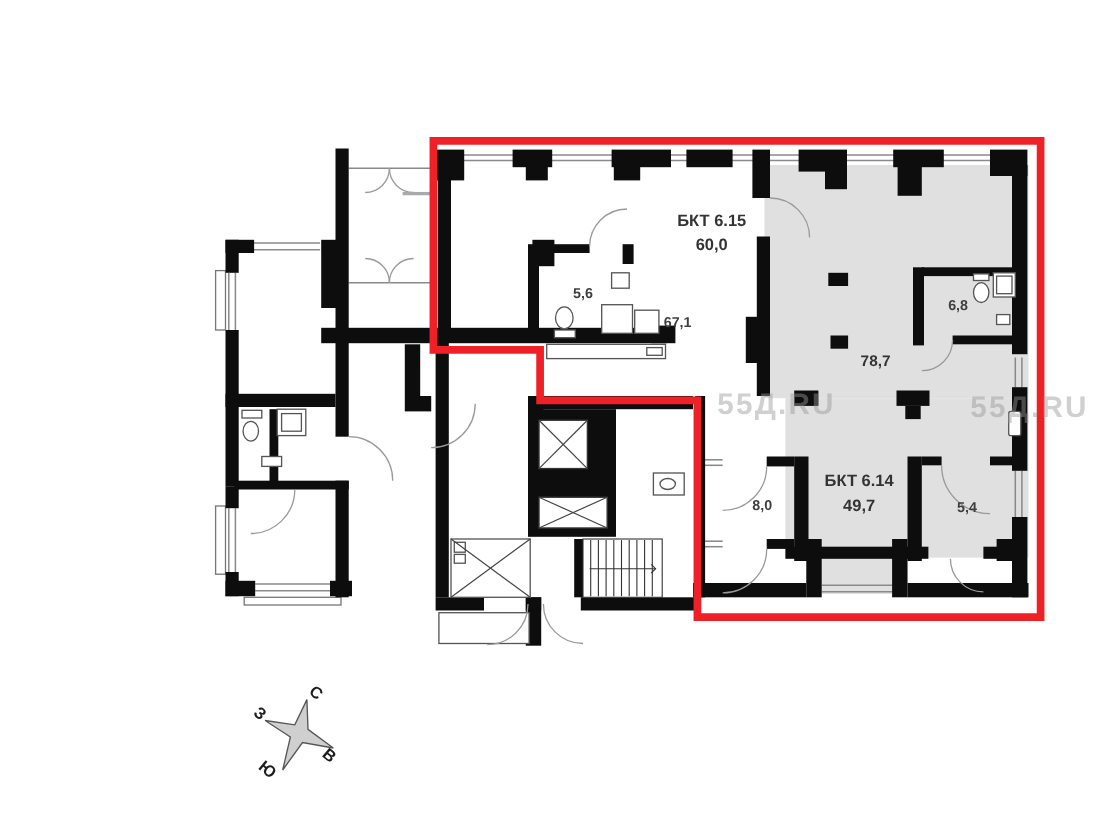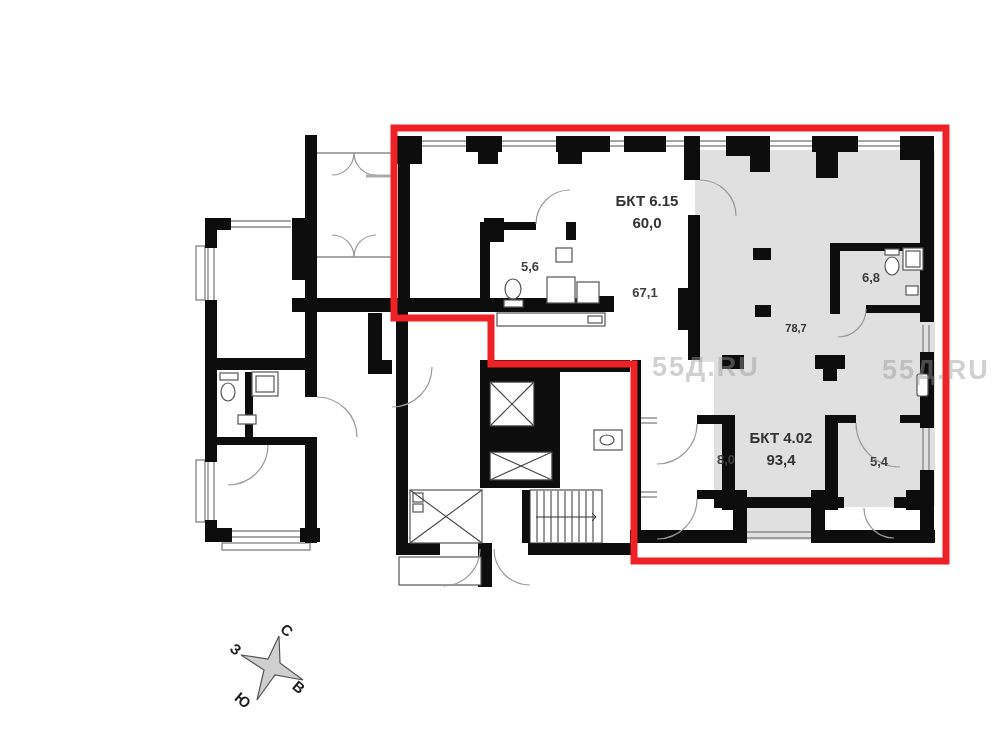--- a/index.html
+++ b/index.html
@@ -5,21 +5,21 @@
   html,body{margin:0;padding:0;background:#ffffff;}
   #stage{
     position:relative;width:1000px;height:740px;background:#ffffff;
     overflow:hidden;font-family:Liberation Sans, sans-serif;
   }
   #plan-svg{position:absolute;left:0;top:0;}
   .lbl{
     position:absolute;transform:translate(-50%,-50%);
     font-weight:bold;color:#3d3d3d;white-space:nowrap;line-height:1.1;
   }
-  .lbl.big{font-size:11px;color:#333;}
+  .lbl.big{font-size:14px;color:#333;}
   .lbl.small{font-size:13px;color:#3f3f3f;}
   .apt{
     position:absolute;transform:translate(-50%,-50%);
     text-align:center;font-weight:bold;font-size:15px;color:#333;
     line-height:1.45;
   }
   .wm{
     position:absolute;font-weight:bold;font-size:27px;letter-spacing:2px;
     color:rgba(150,150,150,0.45);white-space:nowrap;
   }
@@ -268,29 +268,29 @@
 
     <polygon points="279,636 280,663 303,680 275,675 257,700 264,670 241,655 268,659" fill="#cfcfcf" stroke="#555" stroke-width="1.2"></polygon>
   </svg>
 
   <div class="apt" style="left:647px;top:212px;">
     <div>БКТ 6.15</div>
     <div>60,0</div>
   </div>
 
   <div class="apt" style="left:781px;top:449px;">
-    <div>БКТ 4.02</div>
-    <div>93,4</div>
+    <div>БКТ 6.14</div>
+    <div>49,7</div>
   </div>
 
   <div class="lbl small" style="left:530px;top:267px;">5,6</div>
-  <div class="lbl small" style="left:645px;top:293px;">67,1</div>
+  <div class="lbl small" style="left:616px;top:293px;">67,1</div>
   <div class="lbl small" style="left:871px;top:278px;">6,8</div>
   <div class="lbl big" style="left:796px;top:328px;">78,7</div>
-  <div class="lbl small" style="left:708px;top:460px;padding-left:36px;">8,0</div>
+  <div class="lbl small" style="left:675px;top:460px;padding-left:36px;">8,0</div>
   <div class="lbl small" style="left:879px;top:462px;">5,4</div>
 
   <div class="wm" style="left:652px;top:352px;">55Д.RU</div>
   <div class="wm" style="left:882px;top:355px;">55Д.RU</div>
 
   <div class="compass-letter" style="left:287px;top:630px;">С</div>
   <div class="compass-letter" style="left:236px;top:649px;">З</div>
   <div class="compass-letter" style="left:299px;top:687px;">В</div>
   <div class="compass-letter" style="left:243px;top:700px;">Ю</div>
 

